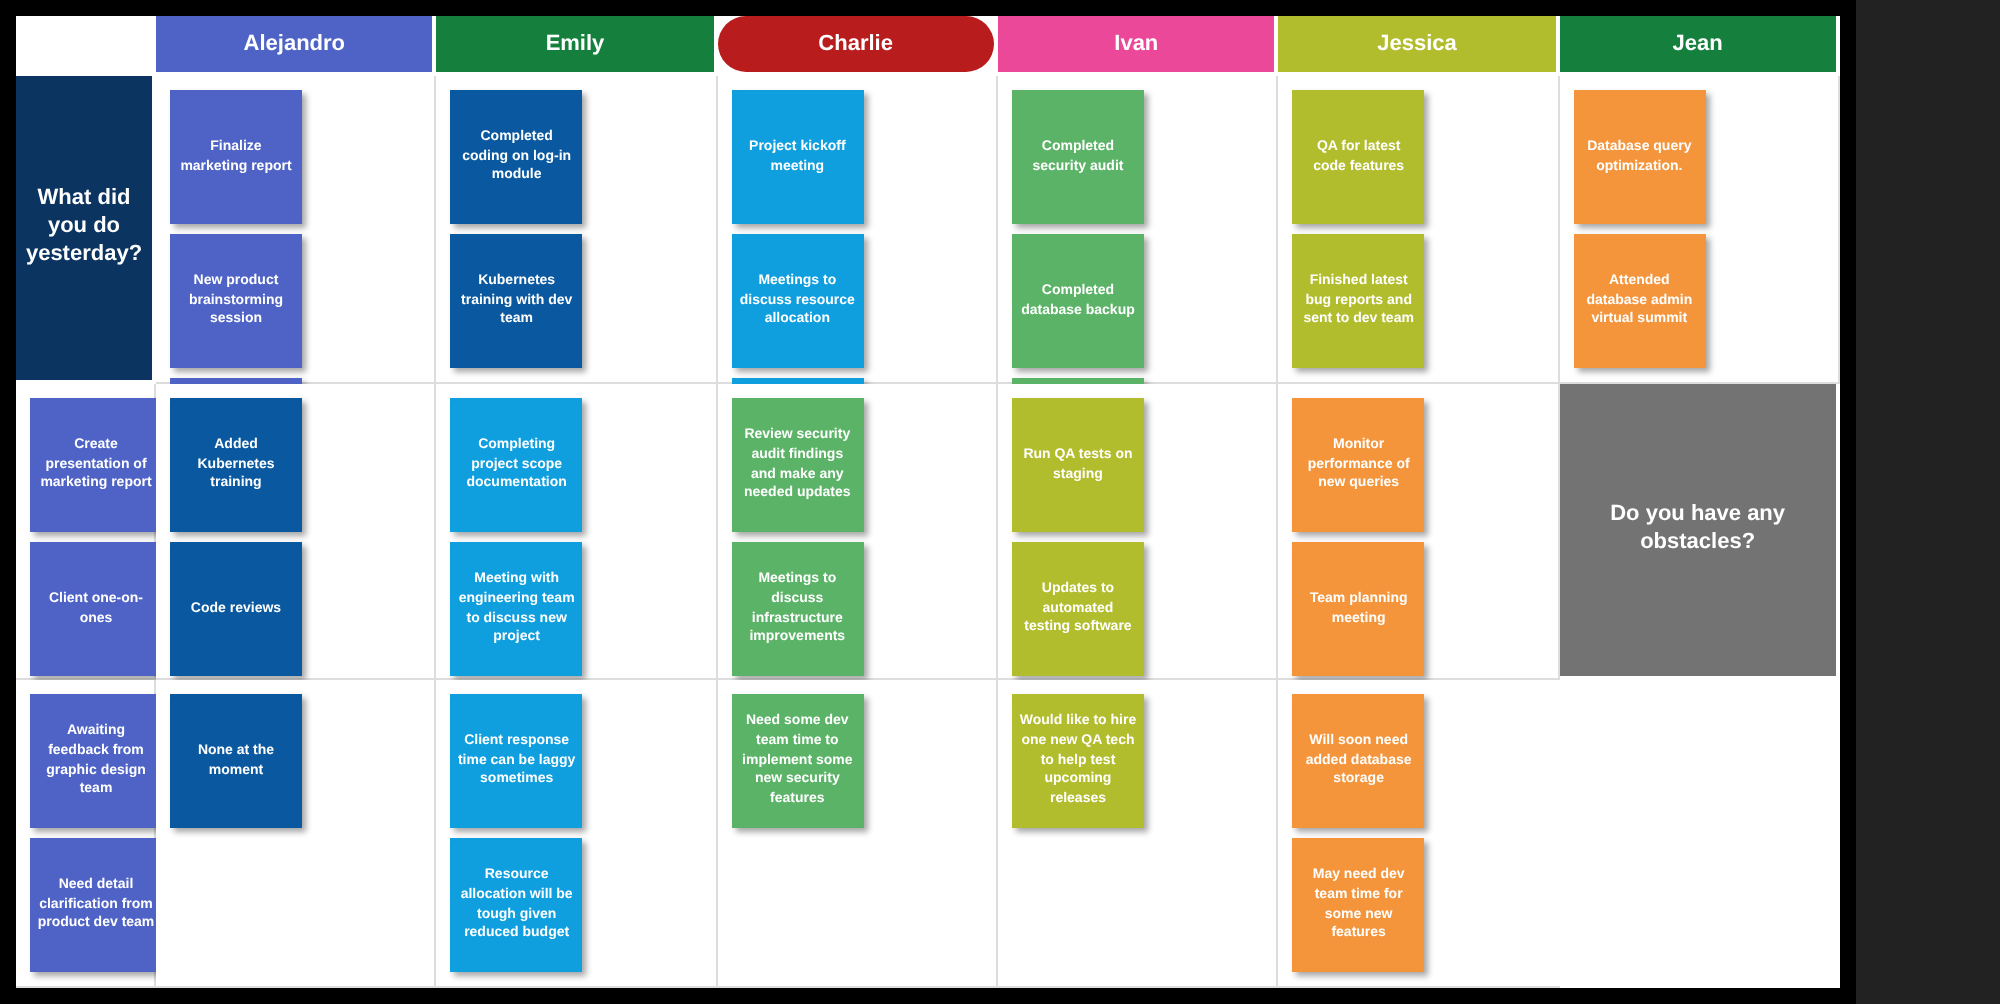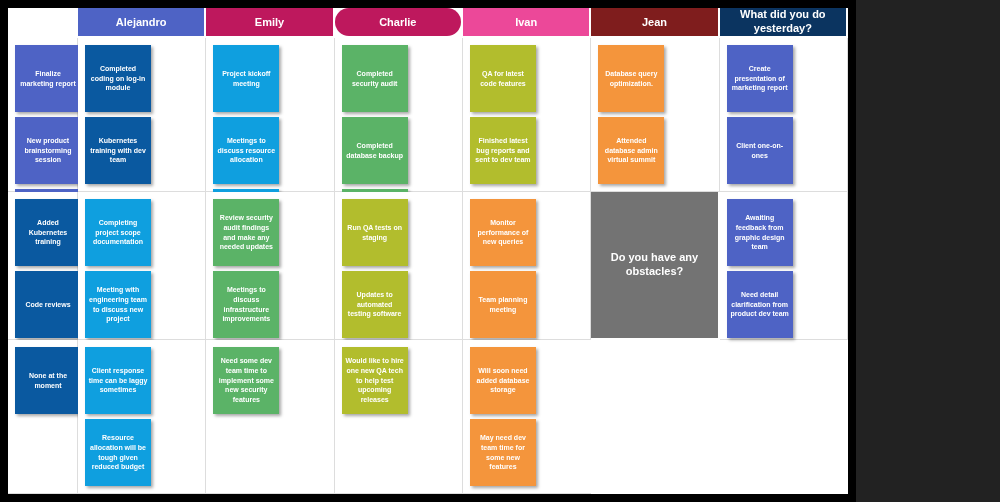--- a/index.html
+++ b/index.html
@@ -1,18 +1,18 @@
 <!DOCTYPE html>
 <html><head>
 <meta charset="utf-8">
 <style>
   html,body{margin:0;padding:0;background:#222;}
   *{box-sizing:border-box;}
   .frame{
-    width:856px;height:502px;background:#000;padding:8px;
+    width:928px;height:502px;background:#000;padding:8px;
     font-family:"Liberation Sans", sans-serif;
   }
   .board{
     width:100%;height:100%;background:#fff;
     display:grid;
     grid-template-columns:70px repeat(6,1fr);
     grid-template-rows:30px 154px 148px 1fr;
   }
   .corner{background:#fff;}
   .hdr{
@@ -41,24 +41,25 @@
     box-shadow:2px 2px 3px rgba(0,0,0,0.35);
   }
 </style>
 </head>
 <body>
 
 <div class="frame">
   <div class="board">
       <div class="corner"></div>
       <div class="hdr" style="background: rgb(78, 99, 197);">Alejandro</div>
-      <div class="hdr" style="background: #be185d;">Emily</div>
-      <div class="hdr" style="background: #be185d; border-radius: 14px;">Charlie</div>
+      <div class="hdr" style="background: #15803d;">Emily</div>
+      <div class="hdr" style="background: #b91c1c; border-radius: 14px;">Charlie</div>
       <div class="hdr" style="background: #ec4899;">Ivan</div>
-      <div class="hdr" style="background: #7f1d1d;">Jean</div>
+      <div class="hdr" style="background: rgb(178, 189, 45);">Jessica</div>
+      <div class="hdr" style="background: #15803d;">Jean</div>
       <div class="lbl" style="background: rgb(11, 52, 96);">What did you do yesterday?</div>
       <div class="cell">
         <div class="note" style="background: rgb(78, 99, 197);">Finalize marketing report</div>
         <div class="note" style="background: rgb(78, 99, 197);">New product brainstorming session</div>
         <div class="note" style="background: rgb(78, 99, 197);">Completed competitive aanalysis</div>
       </div>
       <div class="cell">
         <div class="note" style="background: rgb(10, 89, 160);">Completed coding on log-in module</div>
         <div class="note" style="background: rgb(10, 89, 160);">Kubernetes training with dev team</div>
       </div>

